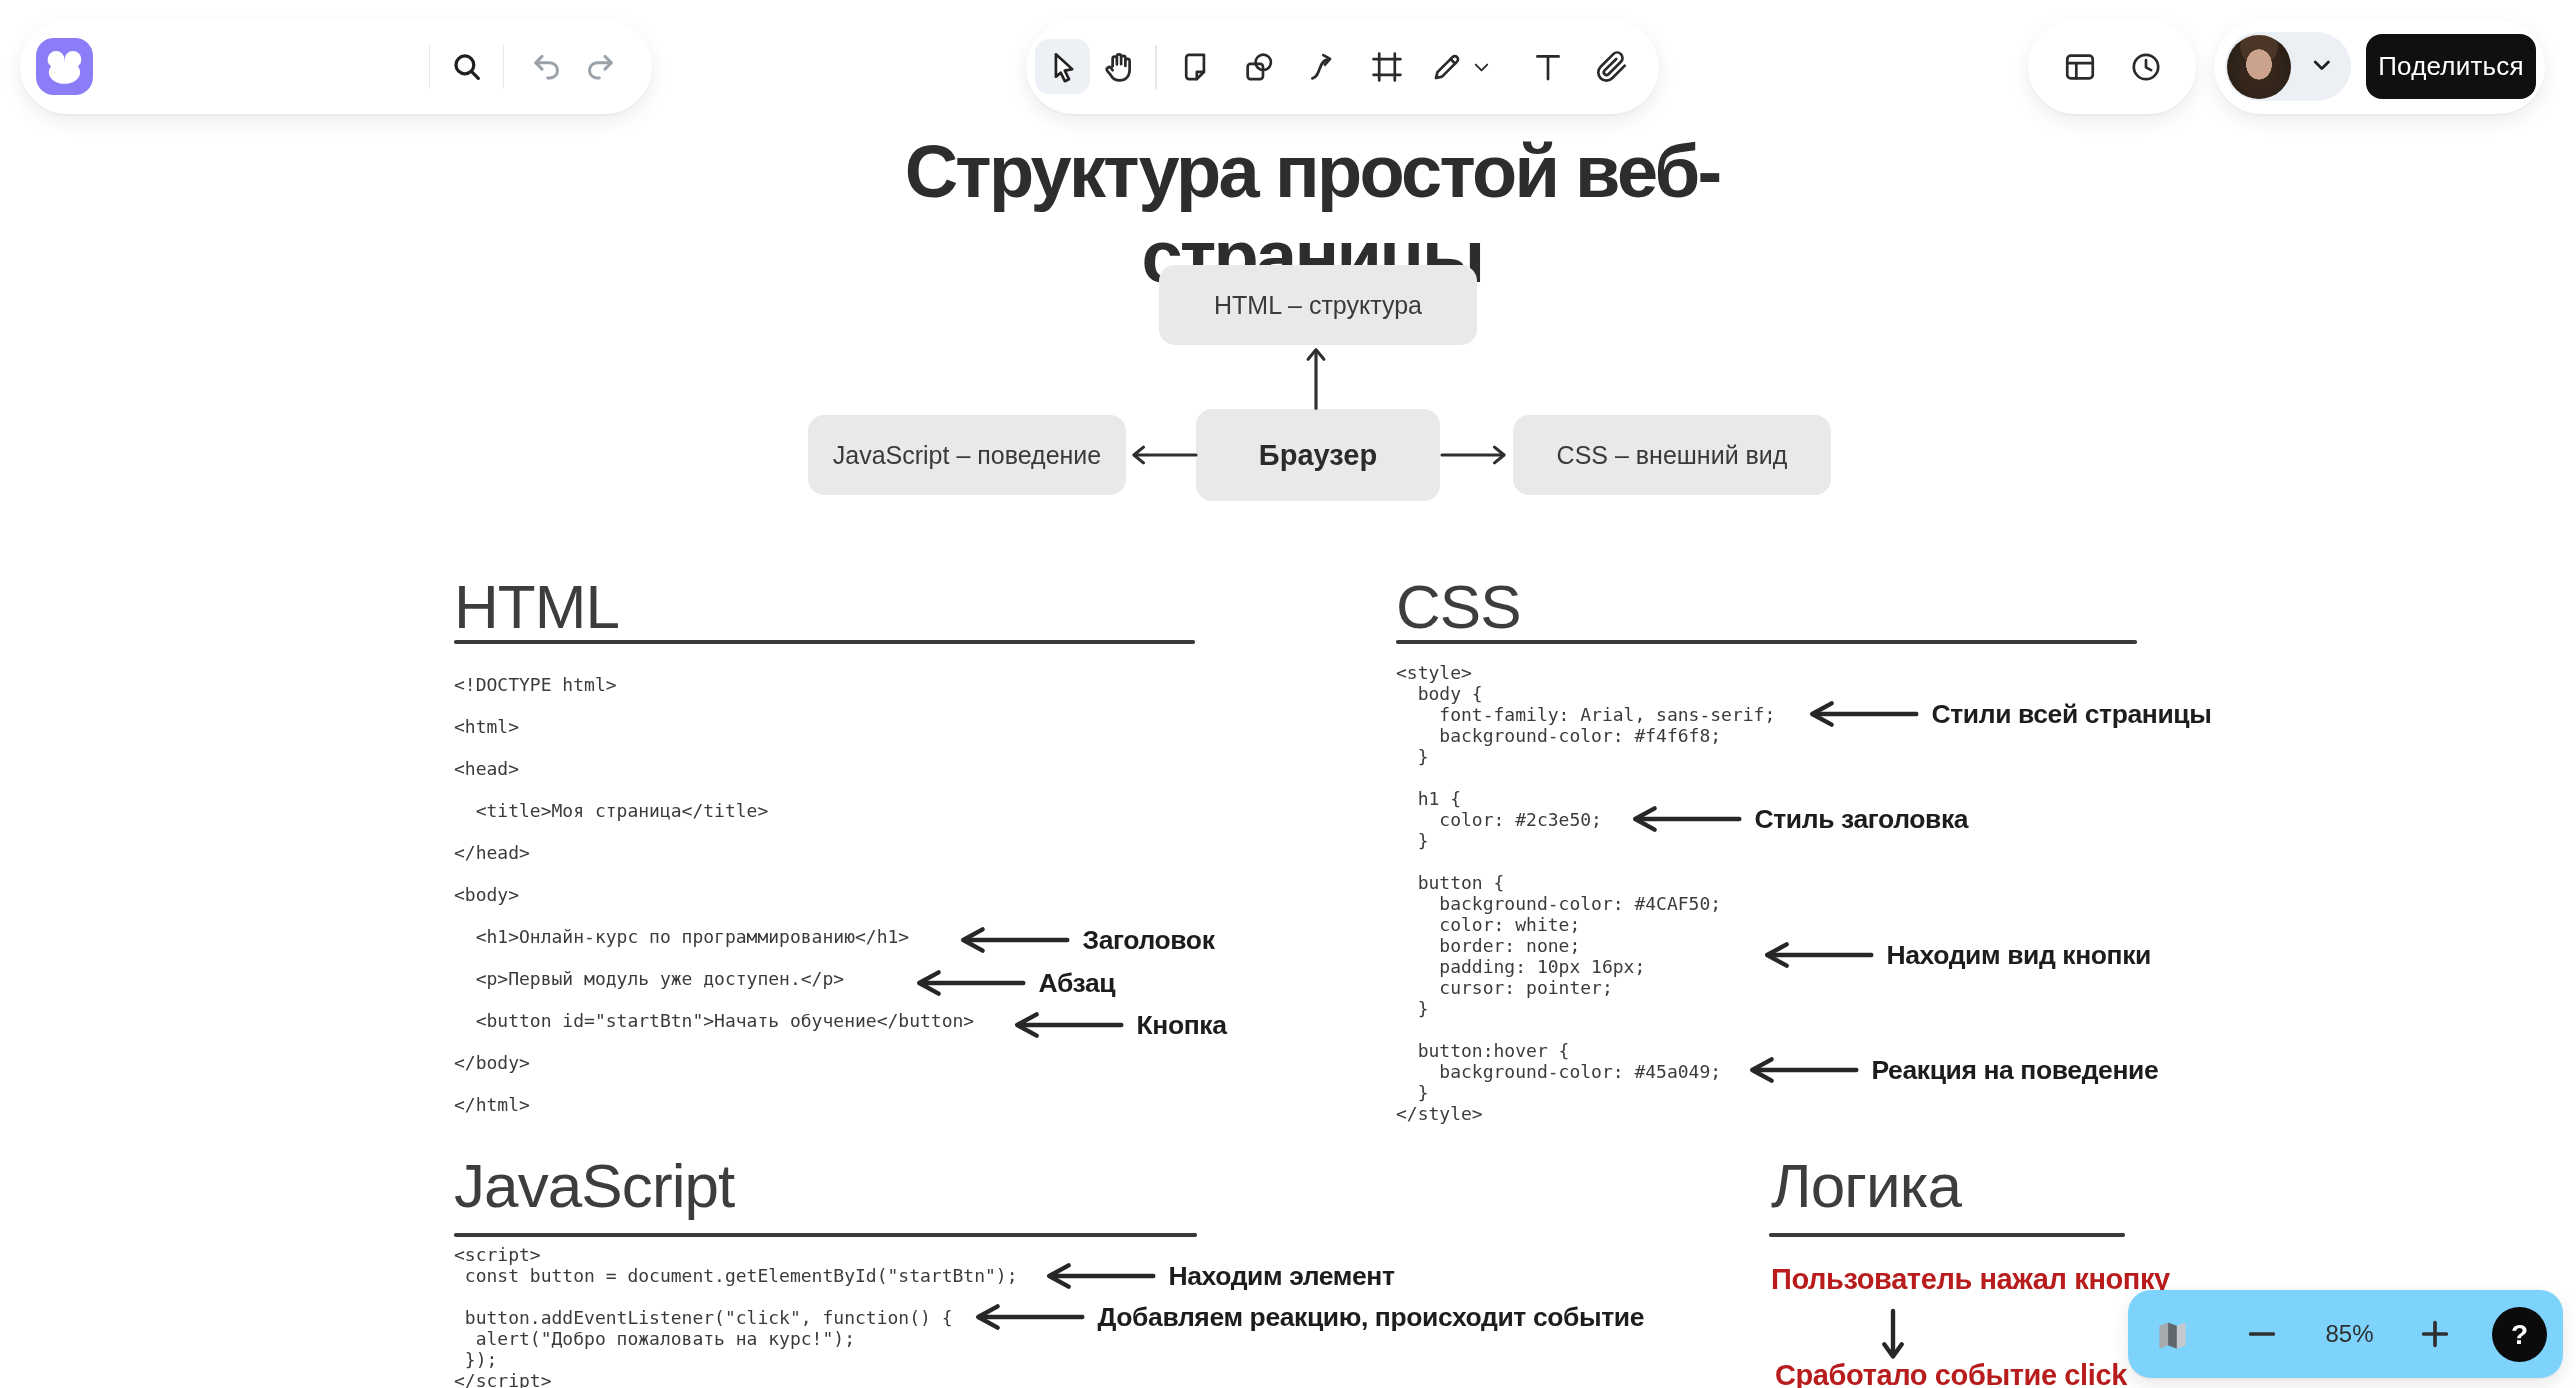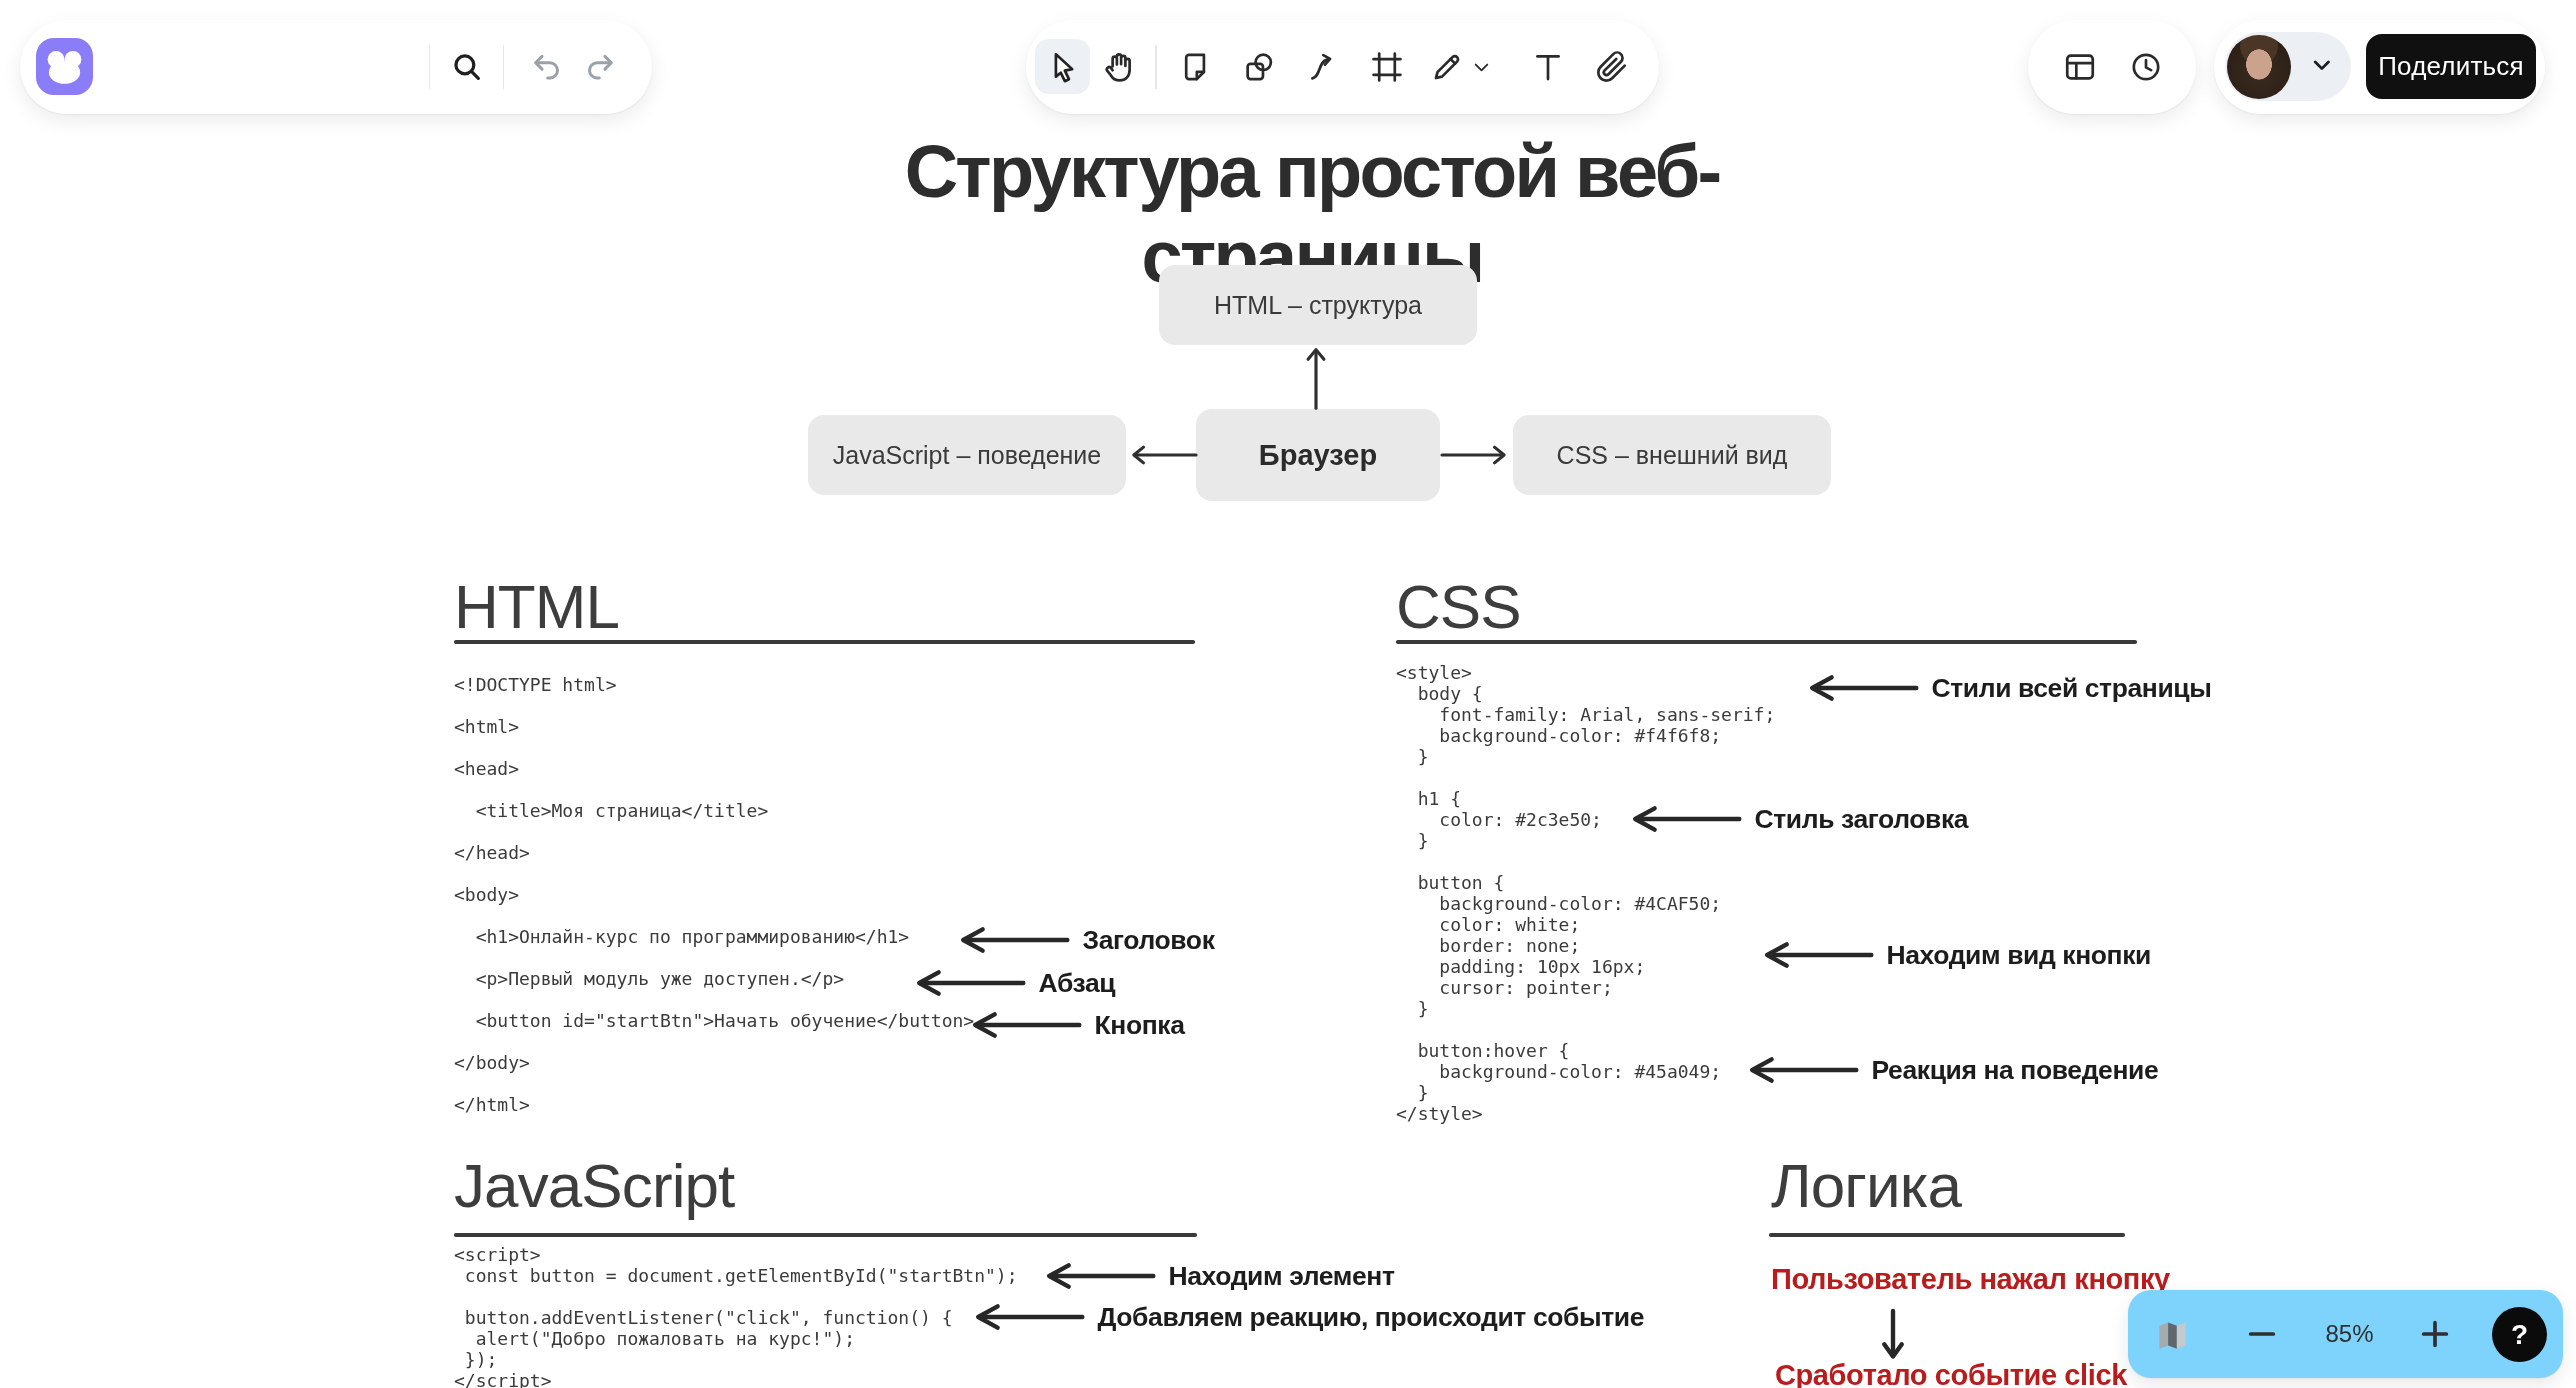--- a/index.html
+++ b/index.html
@@ -76,22 +76,22 @@
   #heading-logic{left:1771px;top:1150px;}
   #underline-logic{left:1769px;top:1233px;width:356px;}
 
   
   .ann{position:absolute;display:flex;align-items:center;gap:11.5px;height:32px;}
   .ann svg{width:115px;height:30px;flex:0 0 auto;}
   .ann svg *{fill:none;stroke:#272727;stroke-width:5;stroke-linecap:round;stroke-linejoin:round;}
   .ann .lbl{font-size:26.5px;font-weight:bold;letter-spacing:-0.4px;color:#1d1d1d;white-space:nowrap;}
   #ann-h1{left:956px;top:924px;}
   #ann-p{left:912px;top:967px;}
-  #ann-button{left:968px;top:1009px;}
-  #ann-css-body{left:1805px;top:672px;}
+  #ann-button{left:1010px;top:1009px;}
+  #ann-css-body{left:1805px;top:698px;}
   #ann-css-h1{left:1628px;top:803px;}
   #ann-css-btn{left:1760px;top:939px;}
   #ann-css-hover{left:1745px;top:1054px;}
   #ann-js-find{left:1042px;top:1260px;}
   #ann-js-listen{left:971px;top:1301px;}
 
   
   .logic-line{position:absolute;font-size:29px;font-weight:bold;letter-spacing:-0.4px;color:#b91c1c;}
   #logic-step1{left:1771px;top:1263px;}
   #logic-step2{left:1775px;top:1359px;}

